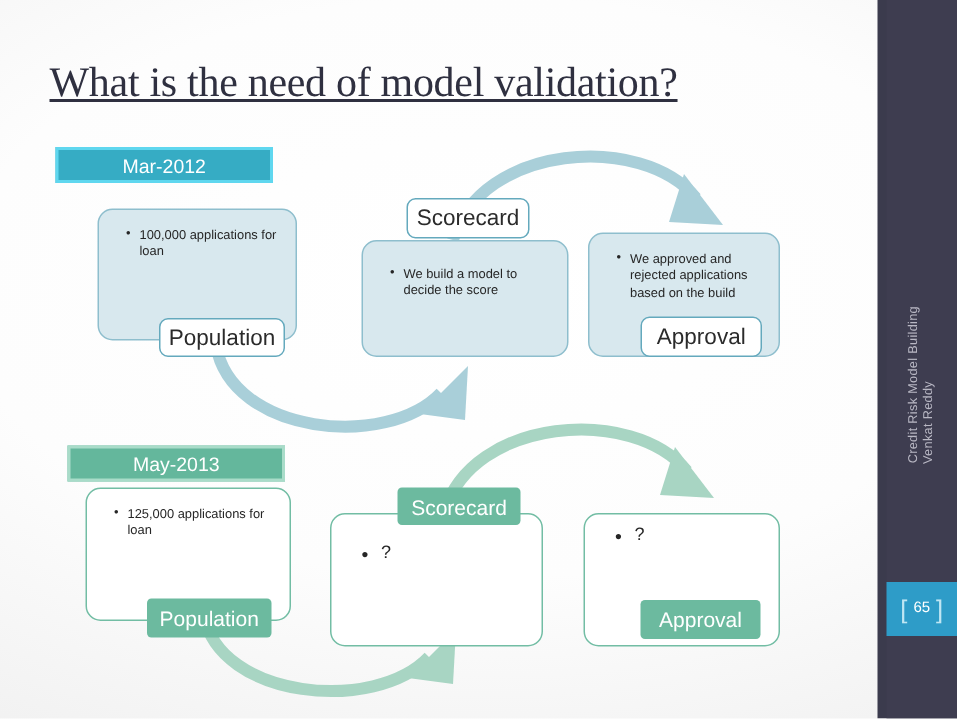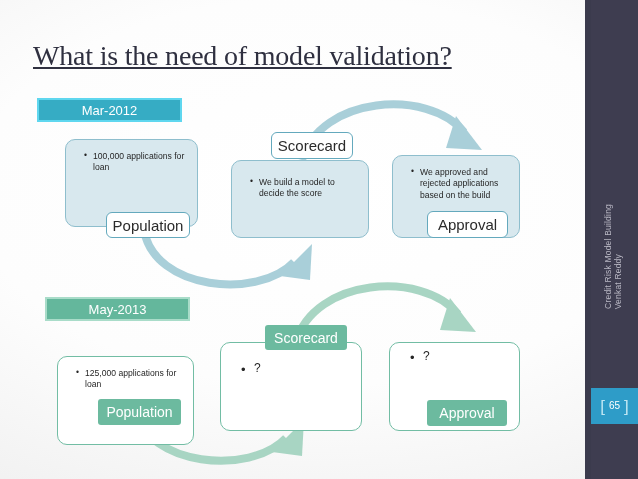--- a/index.html
+++ b/index.html
@@ -154,21 +154,21 @@
     <div class="bullets">
       <ul>
           <li>100,000 applications for loan</li>
         </ul>
     </div>
   </div>
   <div class="tag teal" style="left:106px;top:212px;width:84px;height:26px;">
     <span>Population</span>
   </div>
 
-  <div class="card teal" style="left:231px;top:160px;width:138px;height:78px;">
+  <div class="card teal" style="left:241px;top:160px;width:138px;height:78px;">
     <div class="bullets" style="padding-top:16px;">
       <ul>
           <li>We build a model to decide the score</li>
         </ul>
     </div>
   </div>
   <div class="tag teal" style="left:271px;top:132px;width:82px;height:27px;">
     <span>Scorecard</span>
   </div>
 
@@ -190,21 +190,21 @@
 
   <svg class="arrow" style="left:132px;top:408px;width:190px;height:72px;">
     <path d="M 4,2 C 14,58 118,68 154,30" stroke="#a8d5c3" stroke-width="8" fill="none"></path>
     <polygon points="140,44 172,12 170,48" fill="#a8d5c3"></polygon>
   </svg>
 
   <div class="period green" style="left:45px;top:297px;width:145px;">
     <span>May-2013</span>
   </div>
 
-  <div class="card green" style="left:57px;top:356px;width:137px;height:89px;">
+  <div class="card green" style="left:57px;top:325px;width:137px;height:89px;">
     <div class="bullets">
       <ul>
           <li>125,000 applications for loan</li>
         </ul>
     </div>
   </div>
   <div class="tag green" style="left:98px;top:399px;width:83px;height:26px;">
     <span>Population</span>
   </div>
 

